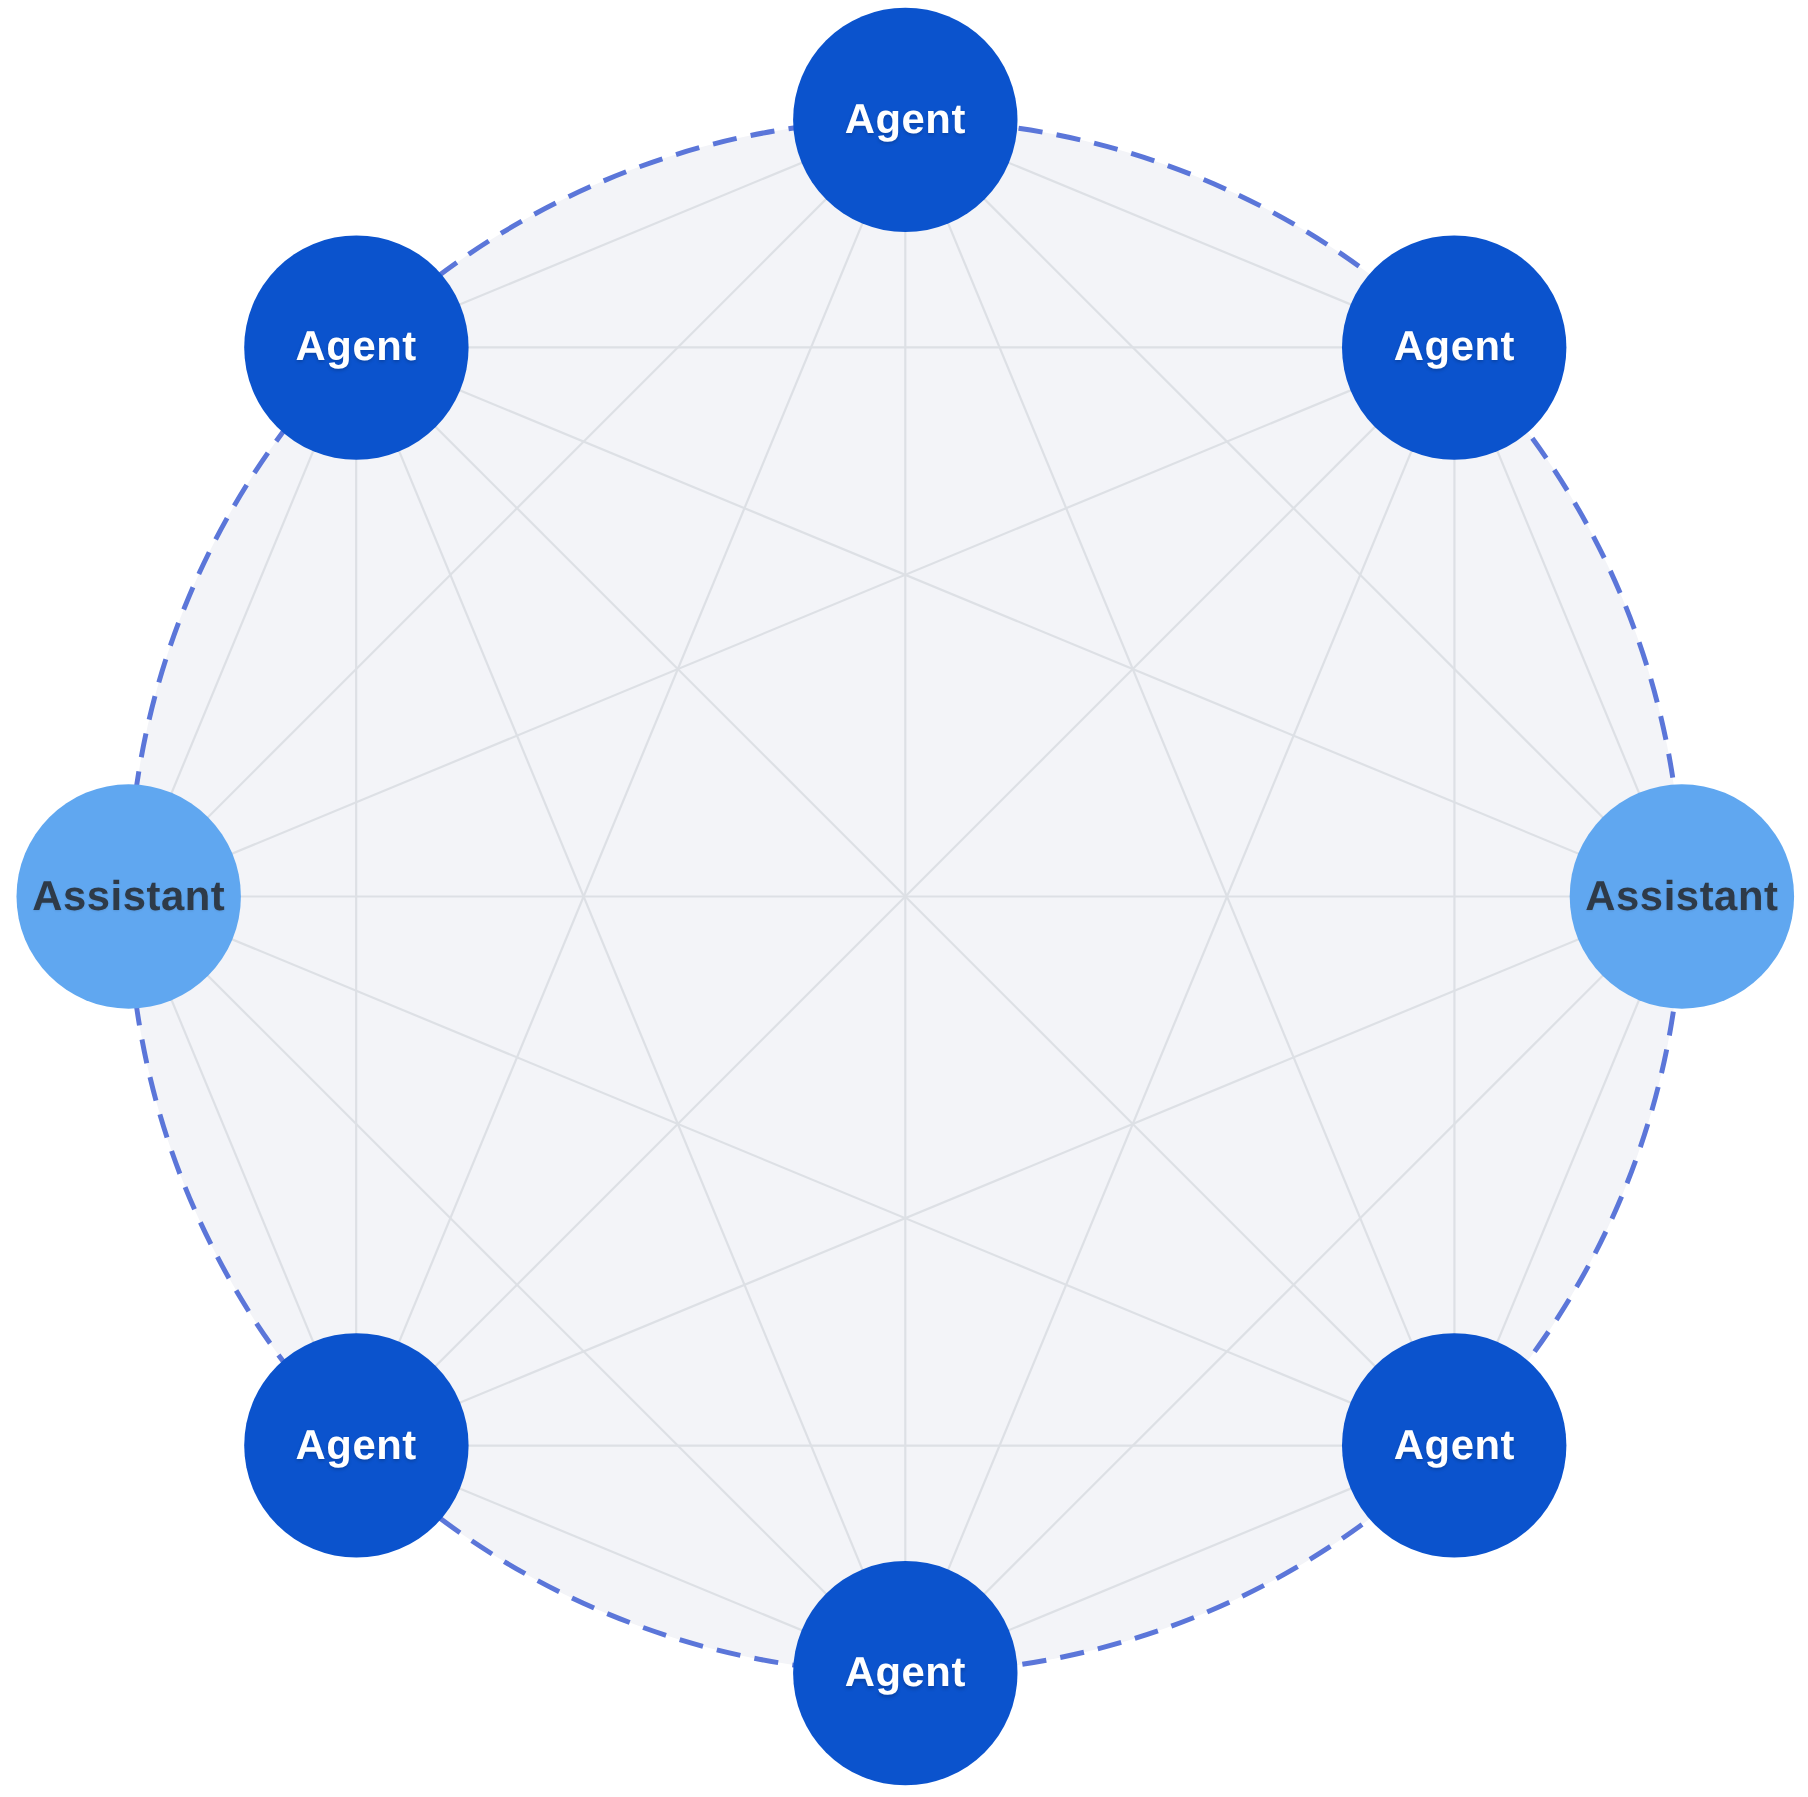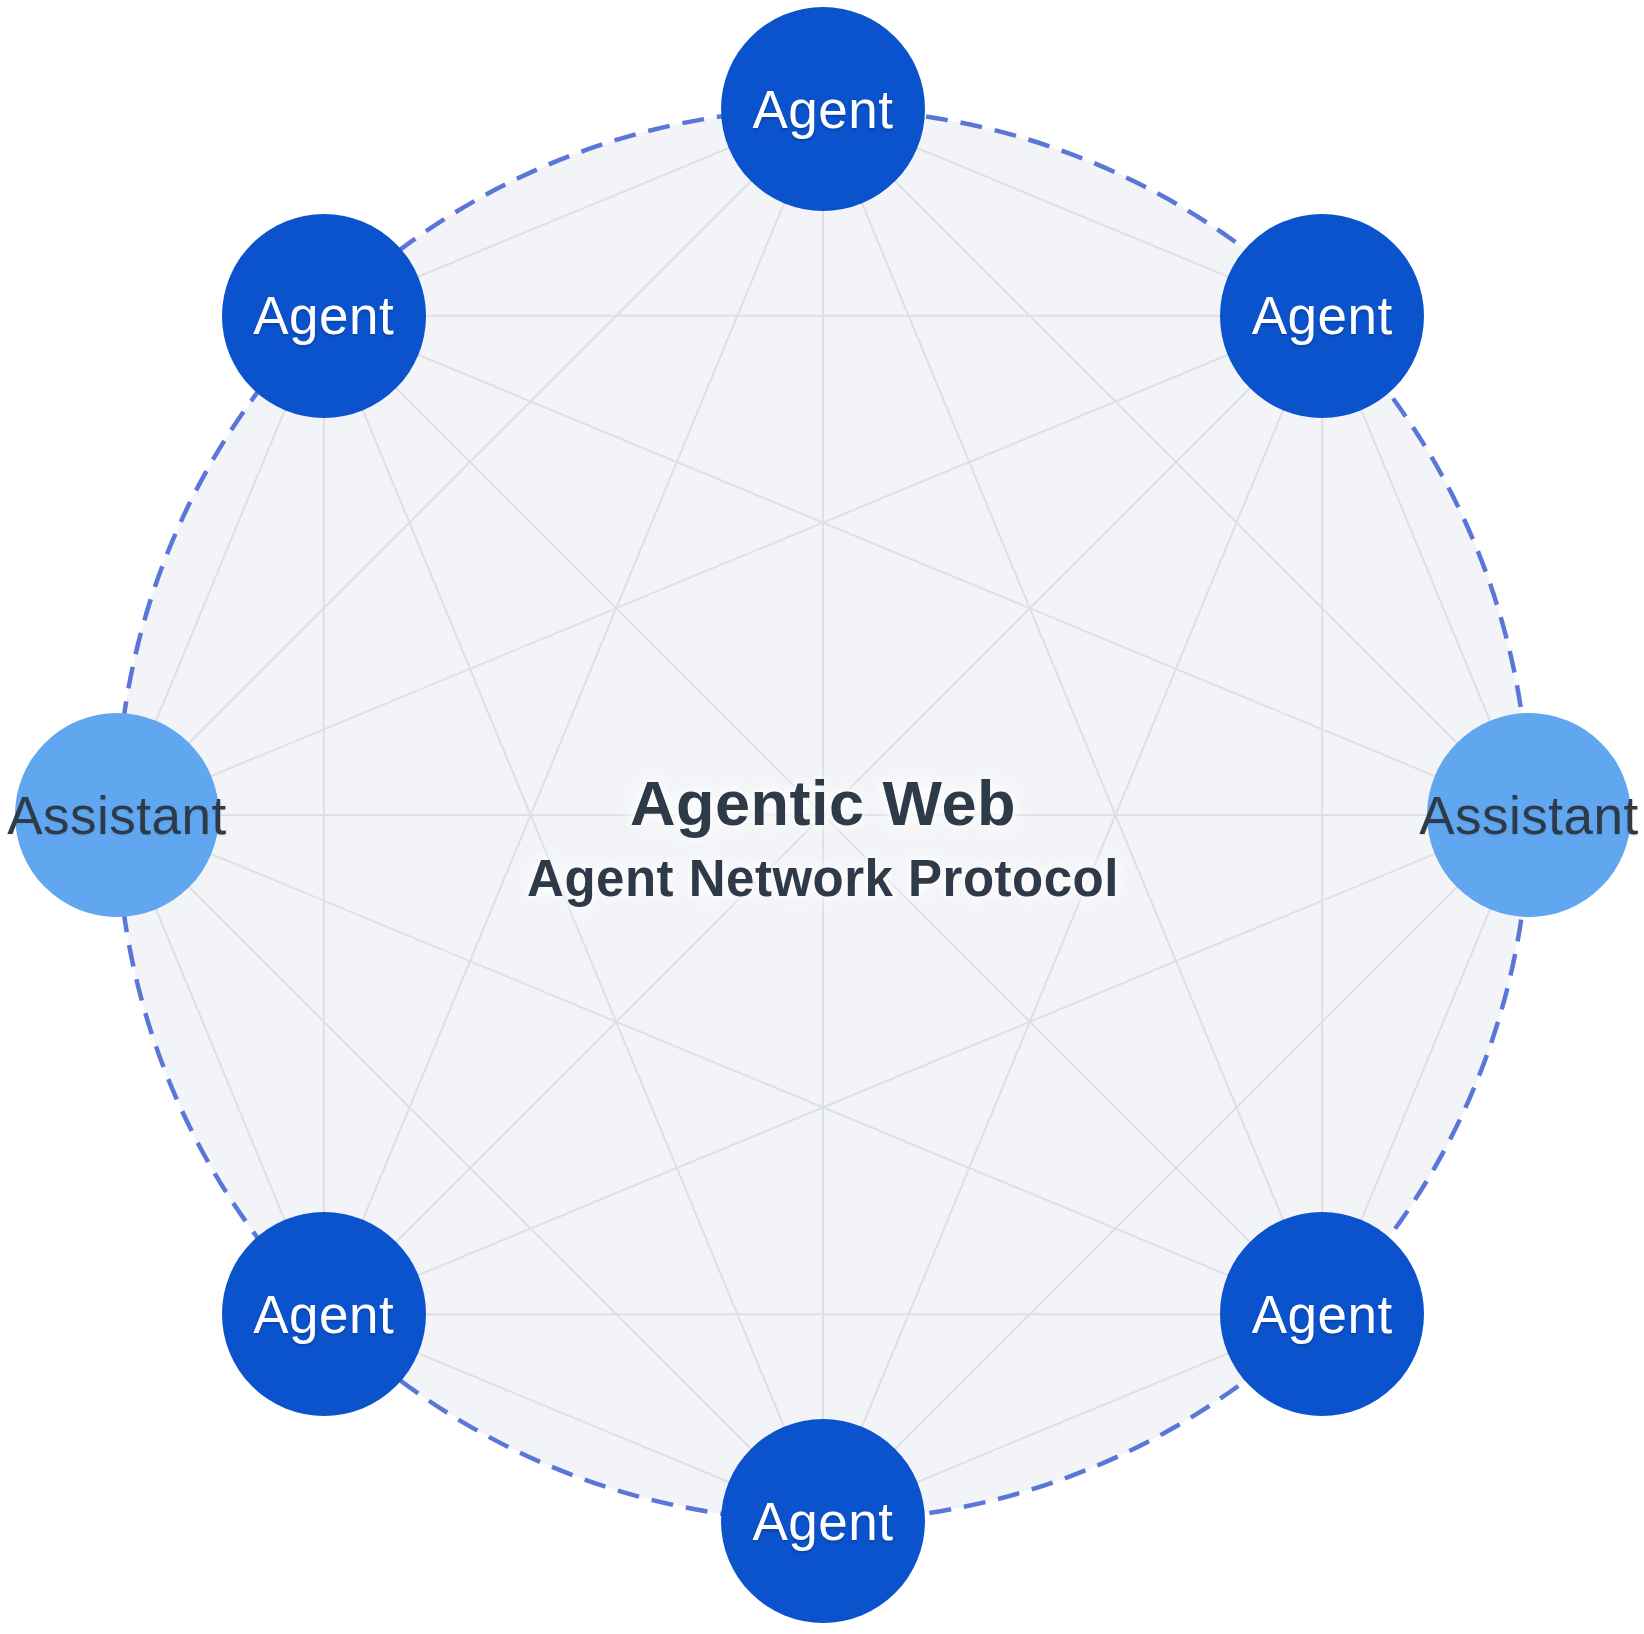--- a/index.html
+++ b/index.html
@@ -50,22 +50,22 @@
     width: 100%; height: 100%;
     z-index: 3;
     pointer-events: none;
   }
   .node {
     position: absolute;
     border-radius: 50%;
     display: flex;
     align-items: center;
     justify-content: center;
-    font-weight: 400;
-    font-size: 53px;
+    font-weight: 700;
+    font-size: 38px;
     white-space: nowrap;
     letter-spacing: 0.5px;
     text-align: right;
   }
   .node.agent {
     background: var(--agent-node, #0b53cd);
     color: var(--agent-label, #ffffff);
     text-shadow: 0 2px 3px rgba(0,0,0,0.18);
   }
   .node.assistant {
@@ -104,24 +104,20 @@
       <line x1="1322.2173875177025" y1="1314.2173875177027" x2="323.7826124822975" y2="315.7826124822974" stroke="#dde0e5" stroke-width="2"></line>
       <line x1="822.9999999999999" y1="1521" x2="323.78261248229734" y2="1314.2173875177025" stroke="#dde0e5" stroke-width="2"></line>
       <line x1="822.9999999999999" y1="1521" x2="117" y2="814.9999999999999" stroke="#dde0e5" stroke-width="2"></line>
       <line x1="822.9999999999999" y1="1521" x2="323.7826124822975" y2="315.7826124822974" stroke="#dde0e5" stroke-width="2"></line>
       <line x1="323.78261248229734" y1="1314.2173875177025" x2="117" y2="814.9999999999999" stroke="#dde0e5" stroke-width="2"></line>
       <line x1="323.78261248229734" y1="1314.2173875177025" x2="323.7826124822975" y2="315.7826124822974" stroke="#dde0e5" stroke-width="2"></line>
       <line x1="117" y1="814.9999999999999" x2="323.7826124822975" y2="315.7826124822974" stroke="#dde0e5" stroke-width="2"></line>
       <circle cx="823" cy="815" r="706" fill="none" stroke="#5b76d9" stroke-width="4.5" stroke-dasharray="22 13"></circle>
     </svg>
 
-  <div class="center-label">
-    <div class="title">Agentic Web</div>
-    <div class="subtitle">Agent Network Protocol</div>
-  </div>
 
   <div class="nodes-layer" id="nodes-layer">
       <div class="node agent" style="left: 721px; top: 7px; width: 204px; height: 204px;">
         <span>Agent</span>
       </div>
       <div class="node agent" style="left: 1220.22px; top: 213.783px; width: 204px; height: 204px;">
         <span>Agent</span>
       </div>
       <div class="node assistant" style="left: 1427px; top: 713px; width: 204px; height: 204px;">
         <span>Assistant</span>

